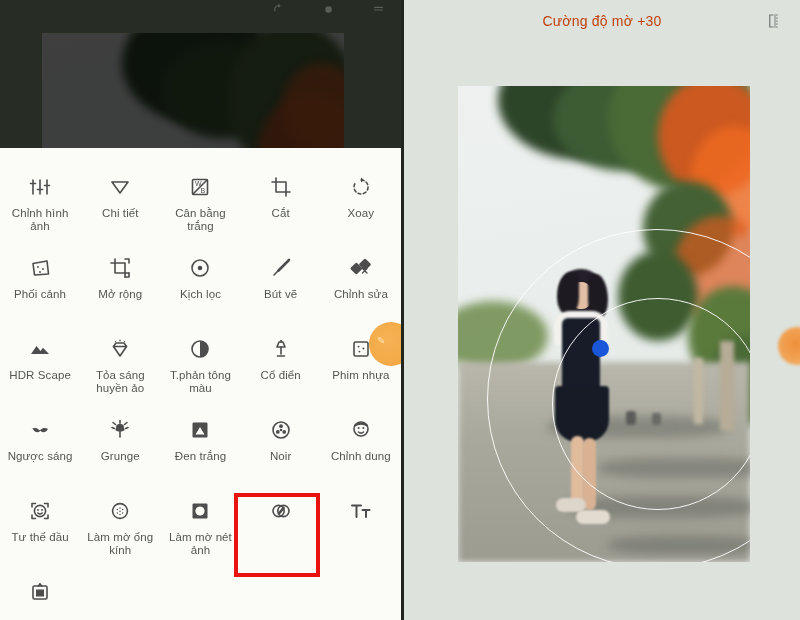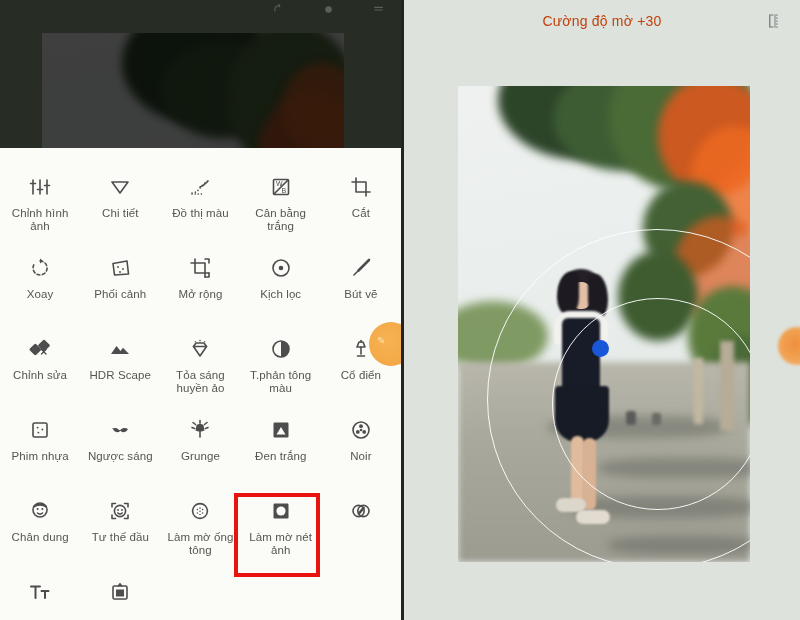--- a/index.html
+++ b/index.html
@@ -238,30 +238,20 @@
             <div class="tool-icon">
               <svg viewBox="0 0 24 24" width="24" height="24" fill="none" stroke="#4d4d4d" stroke-width="1.6" stroke-linecap="round" stroke-linejoin="round">
                 <path d="M4 7h16l-8 11z"></path>
               </svg>
             </div>
             <div class="tool-label">Chi tiết</div>
           </div>
           <div class="tool-cell">
             <div class="tool-icon">
               <svg viewBox="0 0 24 24" width="24" height="24" fill="none" stroke="#4d4d4d" stroke-width="1.6" stroke-linecap="round" stroke-linejoin="round">
-                <path d="M4 18c7 0 9-9 16-12" stroke-dasharray="0.1 3.2"></path>
-                <path d="M12 12c4-1 6-4 8-6" stroke-dasharray="none"></path>
-                <path d="M4 19h12" stroke-dasharray="0.1 3"></path>
-              </svg>
-            </div>
-            <div class="tool-label">Đồ thị màu</div>
-          </div>
-          <div class="tool-cell">
-            <div class="tool-icon">
-              <svg viewBox="0 0 24 24" width="24" height="24" fill="none" stroke="#4d4d4d" stroke-width="1.6" stroke-linecap="round" stroke-linejoin="round">
                 <rect x="4.5" y="4.5" width="15" height="15" rx="1"></rect>
                 <path d="M19 5 5 19"></path>
                 <text x="7" y="11" font-size="7" fill="#4d4d4d" stroke="none" font-family="sans-serif">W</text>
                 <text x="12.5" y="18" font-size="7" fill="#4d4d4d" stroke="none" font-family="sans-serif">B</text>
               </svg>
             </div>
             <div class="tool-label">Cân bằng trắng</div>
           </div>
           <div class="tool-cell">
             <div class="tool-icon">
@@ -423,21 +413,21 @@
           <div class="tool-cell">
             <div class="tool-icon">
               <svg viewBox="0 0 24 24" width="24" height="24" fill="none" stroke="#4d4d4d" stroke-width="1.6" stroke-linecap="round" stroke-linejoin="round">
                 <circle cx="12" cy="11" r="7"></circle>
                 <circle cx="9.6" cy="10" r="1" fill="#4d4d4d" stroke="none"></circle>
                 <circle cx="14.4" cy="10" r="1" fill="#4d4d4d" stroke="none"></circle>
                 <path d="M9.5 14c1.4 1.3 3.6 1.3 5 0"></path>
                 <path d="M6 7.5c2.5-2.5 9.5-2.5 12 0" stroke-width="2.2"></path>
               </svg>
             </div>
-            <div class="tool-label">Chân dung</div>
+            <div class="tool-label">Chỉnh dung</div>
           </div>
           <div class="tool-cell">
             <div class="tool-icon">
               <svg viewBox="0 0 24 24" width="24" height="24" fill="none" stroke="#4d4d4d" stroke-width="1.6" stroke-linecap="round" stroke-linejoin="round">
                 <circle cx="12" cy="12" r="5.6"></circle>
                 <circle cx="10" cy="11" r=".9" fill="#4d4d4d" stroke="none"></circle>
                 <circle cx="14" cy="11" r=".9" fill="#4d4d4d" stroke="none"></circle>
                 <path d="M9.8 14c1.3 1.2 3.1 1.2 4.4 0"></path>
                 <path d="M4 8V4.5h3.5M20 8V4.5h-3.5M4 16v3.5h3.5M20 16v3.5h-3.5"></path>
               </svg>
@@ -450,21 +440,21 @@
                 <circle cx="12" cy="12" r="7.4"></circle>
                 <circle cx="12" cy="9" r=".75" fill="#4d4d4d" stroke="none"></circle>
                 <circle cx="9.4" cy="10.6" r=".75" fill="#4d4d4d" stroke="none"></circle>
                 <circle cx="14.6" cy="10.6" r=".75" fill="#4d4d4d" stroke="none"></circle>
                 <circle cx="12" cy="12.3" r=".75" fill="#4d4d4d" stroke="none"></circle>
                 <circle cx="9.4" cy="13.9" r=".75" fill="#4d4d4d" stroke="none"></circle>
                 <circle cx="14.6" cy="13.9" r=".75" fill="#4d4d4d" stroke="none"></circle>
                 <circle cx="12" cy="15.4" r=".75" fill="#4d4d4d" stroke="none"></circle>
               </svg>
             </div>
-            <div class="tool-label">Làm mờ ống tông</div>
+            <div class="tool-label">Làm mờ ống kính</div>
           </div>
           <div class="tool-cell">
             <div class="tool-icon">
               <svg viewBox="0 0 24 24" width="24" height="24" fill="none" stroke="#4d4d4d" stroke-width="1.6" stroke-linecap="round" stroke-linejoin="round">
                 <rect x="4.5" y="4.5" width="15" height="15" rx="1.2" fill="#4d4d4d" stroke="none"></rect>
                 <circle cx="12" cy="12" r="4.6" fill="#fbfcf7" stroke="none"></circle>
               </svg>
             </div>
             <div class="tool-label">Làm mờ nét ảnh</div>
           </div>

